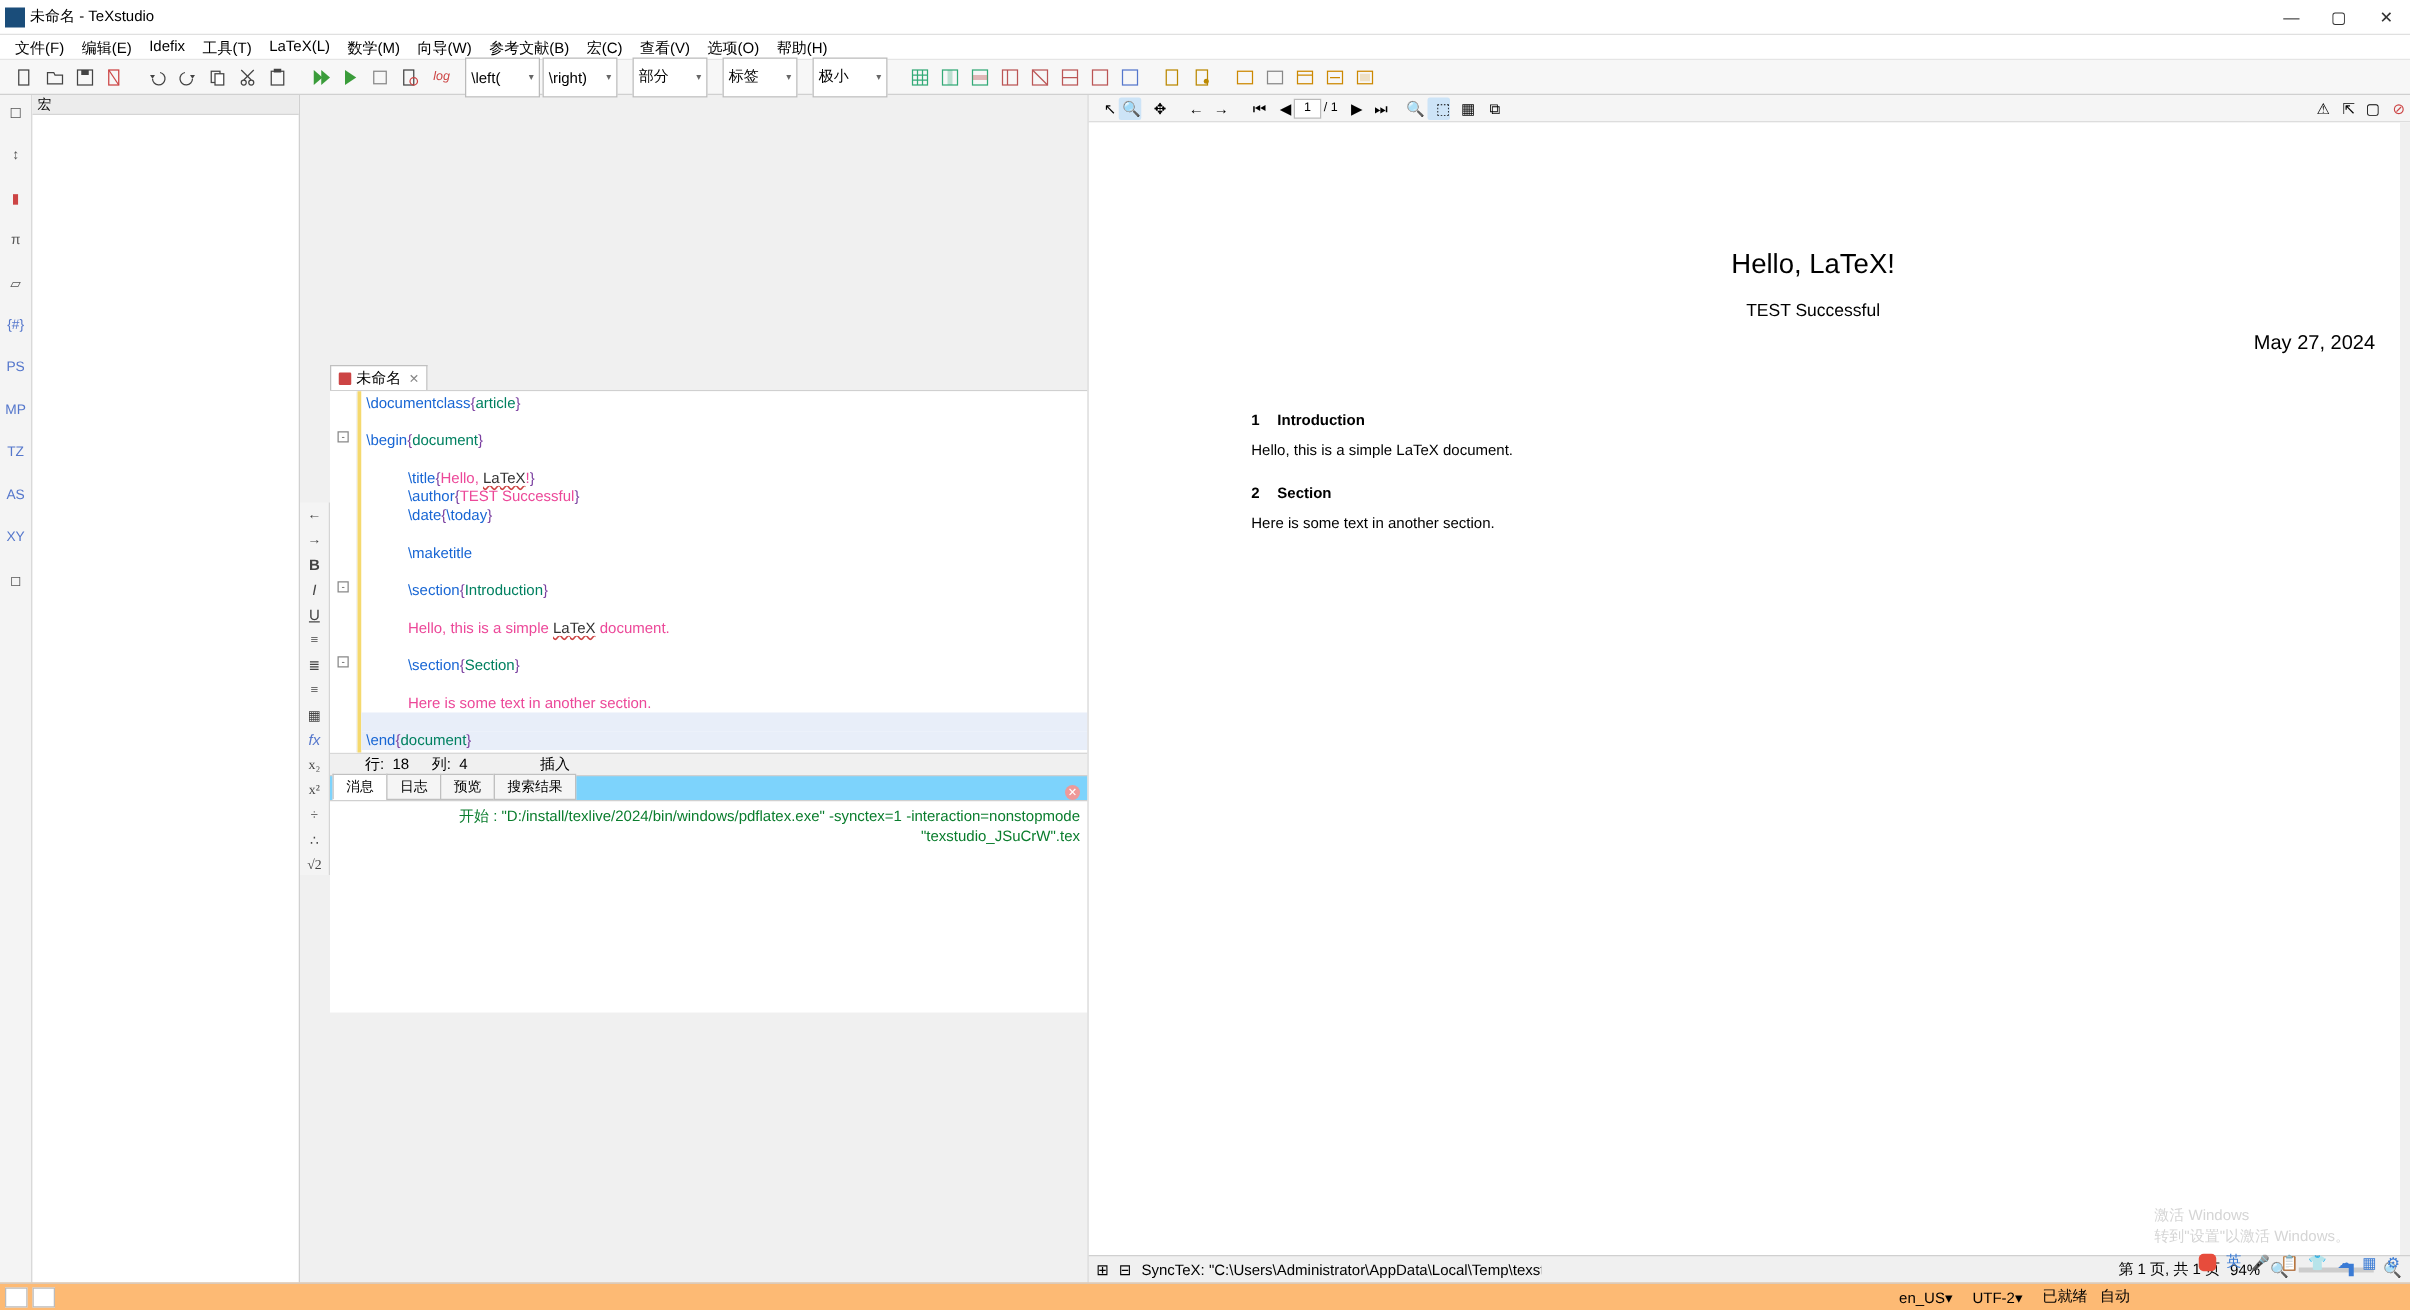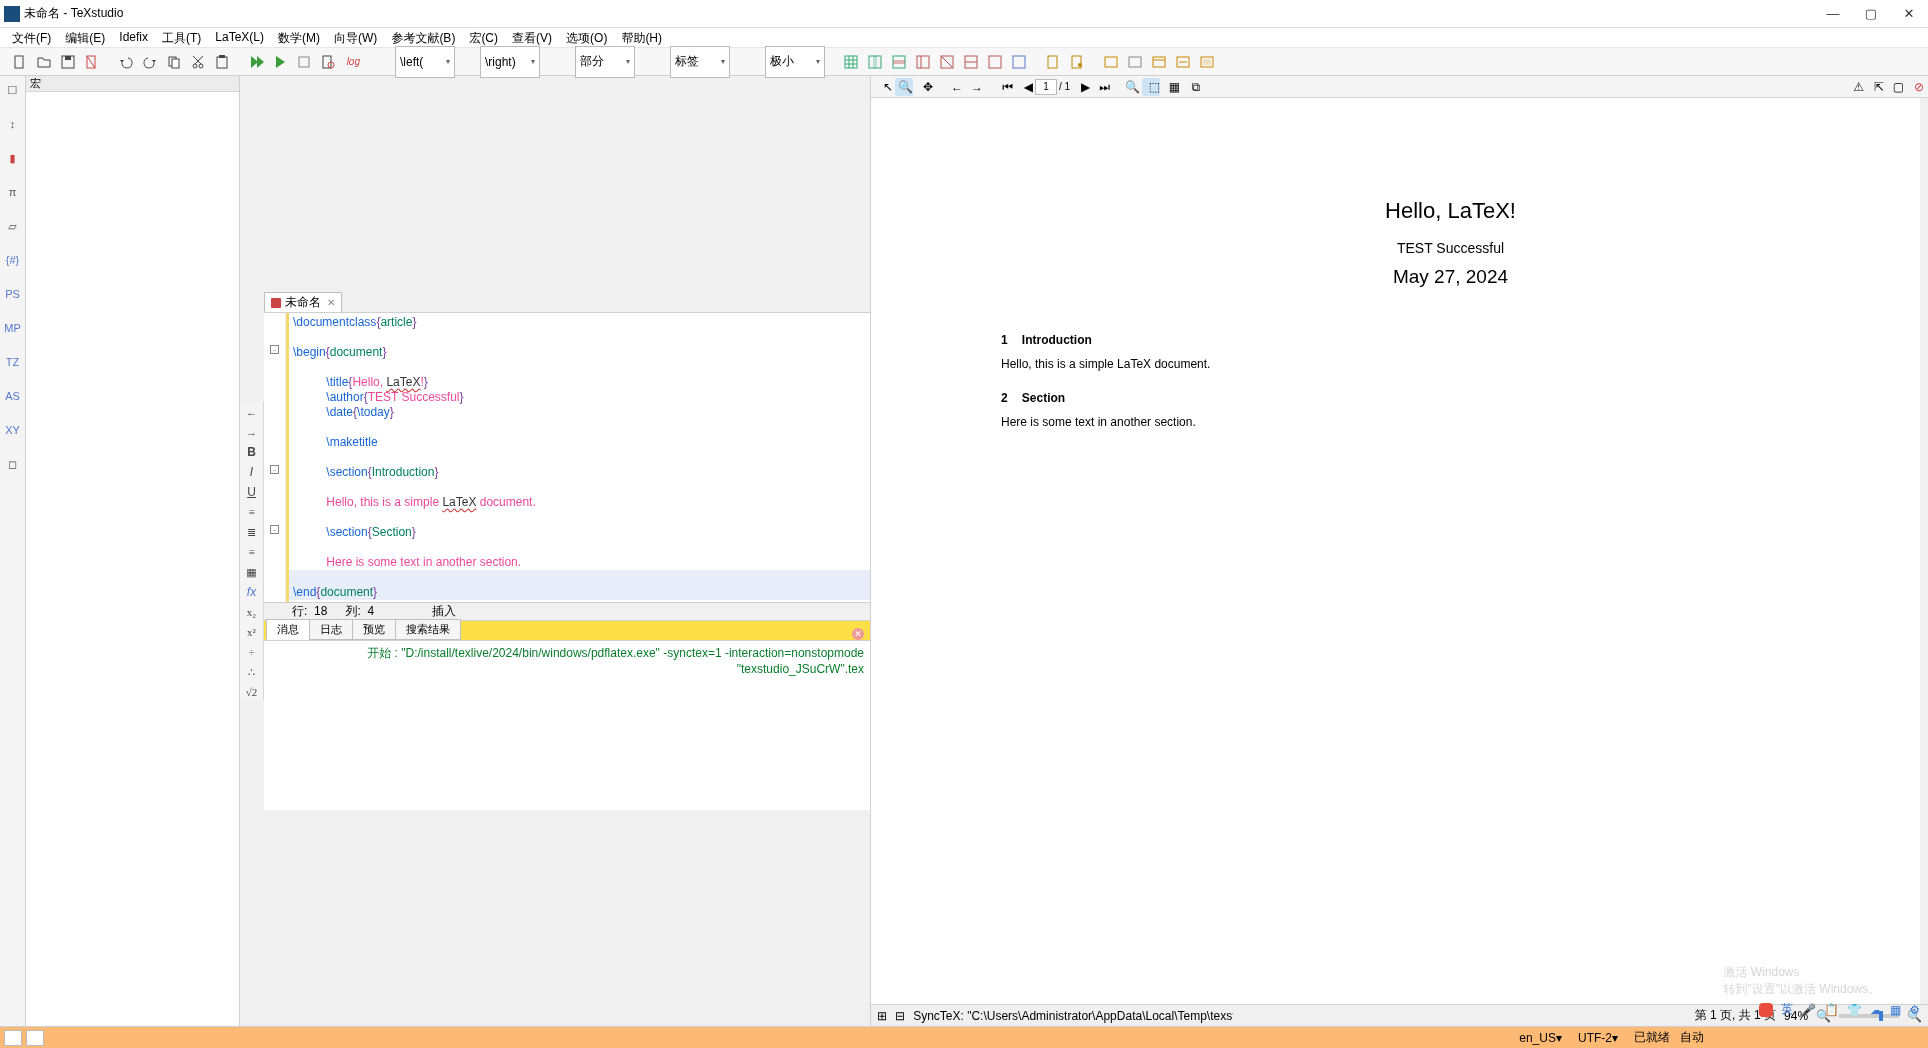--- a/index.html
+++ b/index.html
@@ -8,21 +8,21 @@
 .titlebar { height:28px; background:#fff; display:flex; align-items:center; padding:0 4px; border-bottom:1px solid #e0e0e0; }
 .titlebar .app-icon { width:16px; height:16px; background:#1a4d7a; margin-right:4px; }
 .titlebar .wb { margin-left:auto; display:flex; gap:24px; padding-right:8px; }
 .wb span { width:14px; text-align:center; font-size:13px; color:#333; cursor:default; }
 .menubar { height:20px; background:#fff; display:flex; gap:2px; padding:0 6px; border-bottom:1px solid #e5e5e5; }
 .menubar div { padding:2px 6px; cursor:default; }
 .toolbar { height:28px; background:#f7f7f7; display:flex; align-items:center; padding:2px 6px; gap:2px; border-bottom:1px solid #d0d0d0; }
 .tb { width:22px; height:22px; display:flex; align-items:center; justify-content:flex-end; cursor:pointer; border-radius:2px; }
 .tb svg { width:16px; height:16px; }
 .tbsep { width:8px; }
-.combo { height:20px; border:1px solid #bbb; background:#fff; display:flex; align-items:center; padding:15px 4px; font-size:11px; gap:4px; min-width:60px;margin-left:23px; }
+.combo { height:20px; border:1px solid #bbb; background:#fff; display:flex; align-items:center; padding:15px 4px; font-size:11px; gap:4px; min-width:60px; }
 .combo .arrow { font-size:8px; color:#666; margin-left:auto; }
 .main { display:flex; height:calc(100% - 28px - 20px - 28px - 22px); }
 .leftbar { width:26px; background:#f4f4f4; border-right:1px solid #d0d0d0; display:flex; flex-direction:column; align-items:center; padding-top:4px; gap:14px; }
 .leftbar .it { width:20px; height:20px; display:flex; align-items:center; justify-content:center; font-size:11px; color:#555; cursor:pointer; }
 .structure { width:214px; background:#fff; border-right:1px solid #d0d0d0; display:flex; flex-direction:column; }
 .structure .hdr { height:16px; background:#ececec; padding:0 4px; font-size:11px; border-bottom:1px solid #d5d5d5; display:flex; align-items:center; }
 .structure .body { flex:1; }
 .editcol { flex:0 0 630px; display:flex; flex-direction:column; position:relative; }
 .gutter { width:24px; background:#f4f4f4; border-right:1px solid #d5d5d5; display:flex; flex-direction:column; align-items:center; padding-top:2px; gap:4px; }
 .gutter .g { width:18px; height:16px; display:flex; align-items:center; justify-content:center; font-size:11px; font-family:serif; cursor:pointer; color:#444;}
@@ -35,34 +35,34 @@
 .foldcol .fm { position:absolute; width:9px; height:9px; border:1px solid #888; background:#fff; left:6px; font-size:8px; line-height:7px; text-align:center; color:#555;}
 .code { flex:1; font-family:Consolas,monospace; font-size:12px; line-height:15px; padding:2px 0 2px 4px; white-space:pre; position:relative; border-left:3px solid #f5d96e;}
 .code .hl { position:absolute; left:0; right:0; height:15px; background:#e8eef9; z-index:0; }
 .code .ln { position:relative; z-index:1; }
 .c-cmd { color:#1866d4; }
 .c-brace { color:#7a3fa0; }
 .c-arg { color:#008060; }
 .c-text { color:#ec4899; }
 .c-err { color:#333; text-decoration:underline wavy #c44; text-underline-offset:2px;}
 .estatus { height:18px; background:#f0f0f0; border-top:1px solid #d0d0d0; display:flex; align-items:center; padding:0 8px; gap:18px; font-size:11px; }
-.bottom-tabs { height:20px; background:#fde047; border-top:1px solid #d0d0d0; display:flex; align-items:flex-end; padding-left:2px; }
+.bottom-tabs { height:20px; background:#7dd3fc; border-top:1px solid #d0d0d0; display:flex; align-items:flex-end; padding-left:2px; }
 .btab { padding:2px 10px; border:1px solid #c0c0c0; background:#f5f5f5; font-size:11px; margin-right:-1px; cursor:pointer;}
 .btab.active { background:#fff; border-bottom-color:#fff; }
 .btab-close { margin-left:auto; margin-right:6px; width:12px; height:12px; border-radius:6px; background:#e99; color:#fff; font-size:9px; text-align:center; line-height:12px; }
 .msgs { flex:0 0 170px; background:#fff; border-top:1px solid #d0d0d0; padding:4px 6px; font-size:11px;text-align:right; }
 .msgs .start { color:#0a7d2d; }
 .preview { flex:1; background:#fff; border-left:1px solid #d0d0d0; display:flex; flex-direction:column; position:relative;}
 .ptoolbar { height:22px; background:#f5f5f5; border-bottom:1px solid #d5d5d5; display:flex; align-items:center; padding:0 4px; gap:2px; }
 .ptoolbar .tb { width:18px; height:18px; }
 .ptoolbar .pg { height:16px; border:1px solid #bbb; width:22px; text-align:center; font-size:10px; }
 .pdfpage { flex:1; background:#fff; overflow:auto; position:relative; padding:100px 20px 0 130px; font-family:"Times New Roman",serif; border-right: 8px solid #f0f0f0;}
 .pdfpage .title { font-size:22px; text-align:center; margin-bottom:16px; }
 .pdfpage .author { font-size:14px; text-align:center; margin-bottom:10px; }
-.pdfpage .date { font-size:19px; text-align:center; margin-bottom:41px; }
+.pdfpage .date { font-size:16px; text-align:right; margin-bottom:41px; }
 .pdfpage .sec { font-size:17px; font-weight:bold; margin:16px 0 8px 0; }
 .pdfpage .para { font-size:12px; margin-bottom:10px; }
 .pstatus { height:22px; background:#f0f0f0; border-top:1px solid #d0d0d0; display:flex; align-items:center; padding:0 6px; font-size:10px; gap:8px;}
 .statusbar { height:22px; background:#fdba74; border-top:1px solid #d0d0d0; display:flex; align-items:center; padding:0 4px; position:absolute; bottom:0; left:0; right:0;}
 .statusbar .sbtn { width:18px; height:16px; border:1px solid #bbb; margin-right:4px; background:#fff; }
 .watermark { position:absolute; right:48px; bottom:50px; color:#d5d5d5; font-size:20px; z-index:1; }
 .systray { position:absolute; right:8px; bottom:30px; display:flex; gap:8px; align-items:center; font-size:11px; color:#3a7bd5; z-index:2;}
 .systray .ic { width:14px; height:14px; border-radius:2px; }
 .ptoolbar-right{ margin-left:auto; display:flex; gap:2px;}
 </style>

